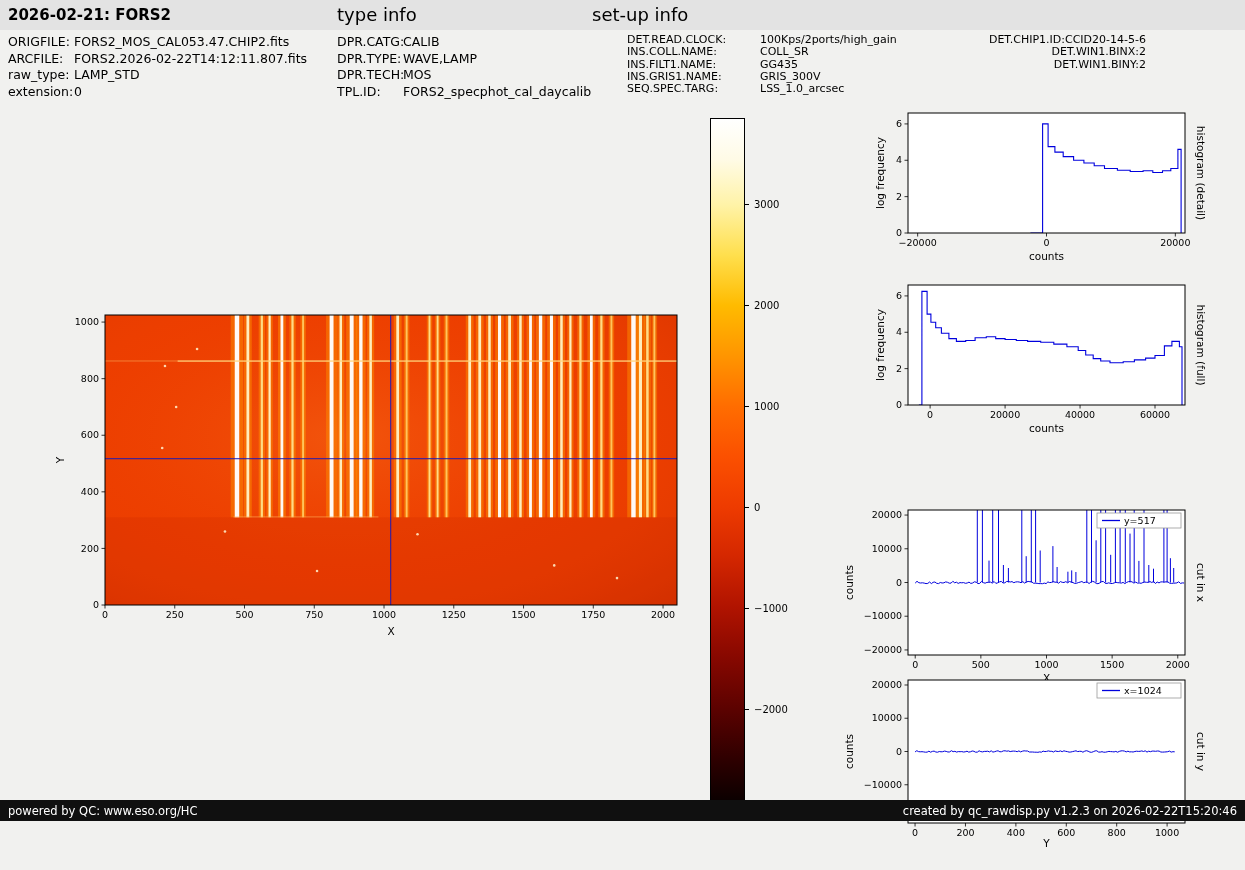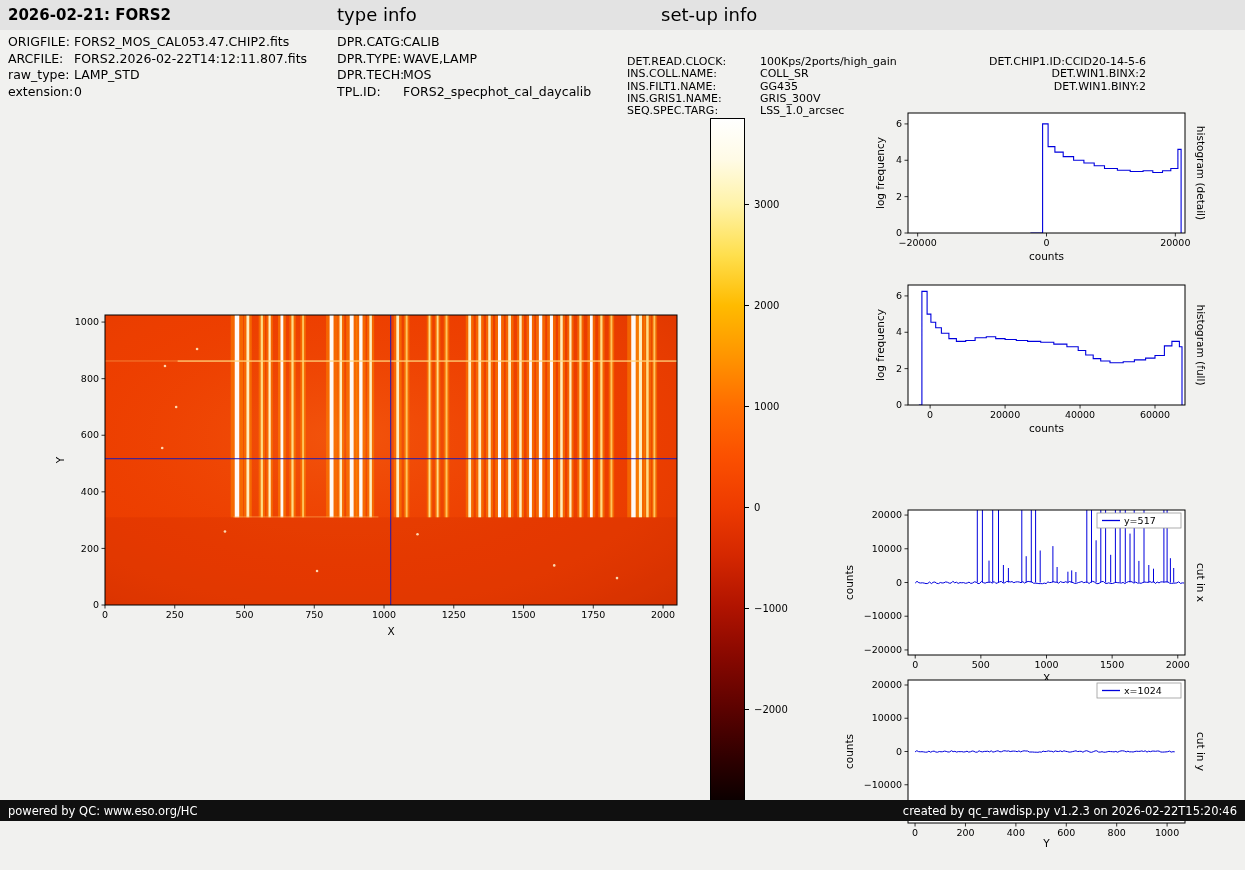--- a/index.html
+++ b/index.html
@@ -3,27 +3,27 @@
 <meta charset="utf-8">
 <style>
   html,body{margin:0;padding:0;}
   body{width:1245px;height:870px;position:relative;background:#f1f1ef;
        font-family:"DejaVu Sans",sans-serif;color:#000;overflow:hidden;}
   #page{position:absolute;left:0;top:0;width:1245px;height:870px;}
   .header{position:absolute;left:0;top:0;width:100%;height:30px;background:#e3e3e3;}
   .title{position:absolute;left:8px;top:0;line-height:30px;font-size:15px;font-weight:bold;}
   .sec-head{position:absolute;top:0;line-height:30px;font-size:18px;}
   #type-head{left:337px;}
-  #setup-head{left:661px;text-align:right;}
+  #setup-head{left:592px;text-align:right;}
   .meta{position:absolute;font-size:12.5px;line-height:16.5px;white-space:nowrap;}
   #file-info{left:8px;top:34px;}
   #file-info .mlab{display:inline-block;width:66px;}
   #type-info{left:337px;top:34px;}
   #type-info .mlab{display:inline-block;width:66px;}
-  .meta-sm{position:absolute;font-size:11px;line-height:12.3px;white-space:nowrap;margin-top:22px;}
+  .meta-sm{position:absolute;font-size:11px;line-height:12.3px;white-space:nowrap;}
   #setup-left{left:627px;top:34px;}
   #setup-left .mlab{display:inline-block;width:133px;}
   #setup-right{left:935px;top:34px;text-align:right;}
   #setup-right .mlab{display:inline-block;width:130px;}
   .plotbox{position:absolute;}
   svg text{font-family:"DejaVu Sans",sans-serif;}
   #colorbar{position:absolute;left:710px;top:118px;width:100px;height:697px;}
   #cbar-grad{position:absolute;left:0;top:0;width:35px;height:697px;border:1px solid #000;box-sizing:border-box;}
   .cbar-tick{position:absolute;left:35px;width:4px;height:1px;background:#000;}
   .cbar-label{position:absolute;left:44px;font-size:10px;transform:translateY(-50%);}

